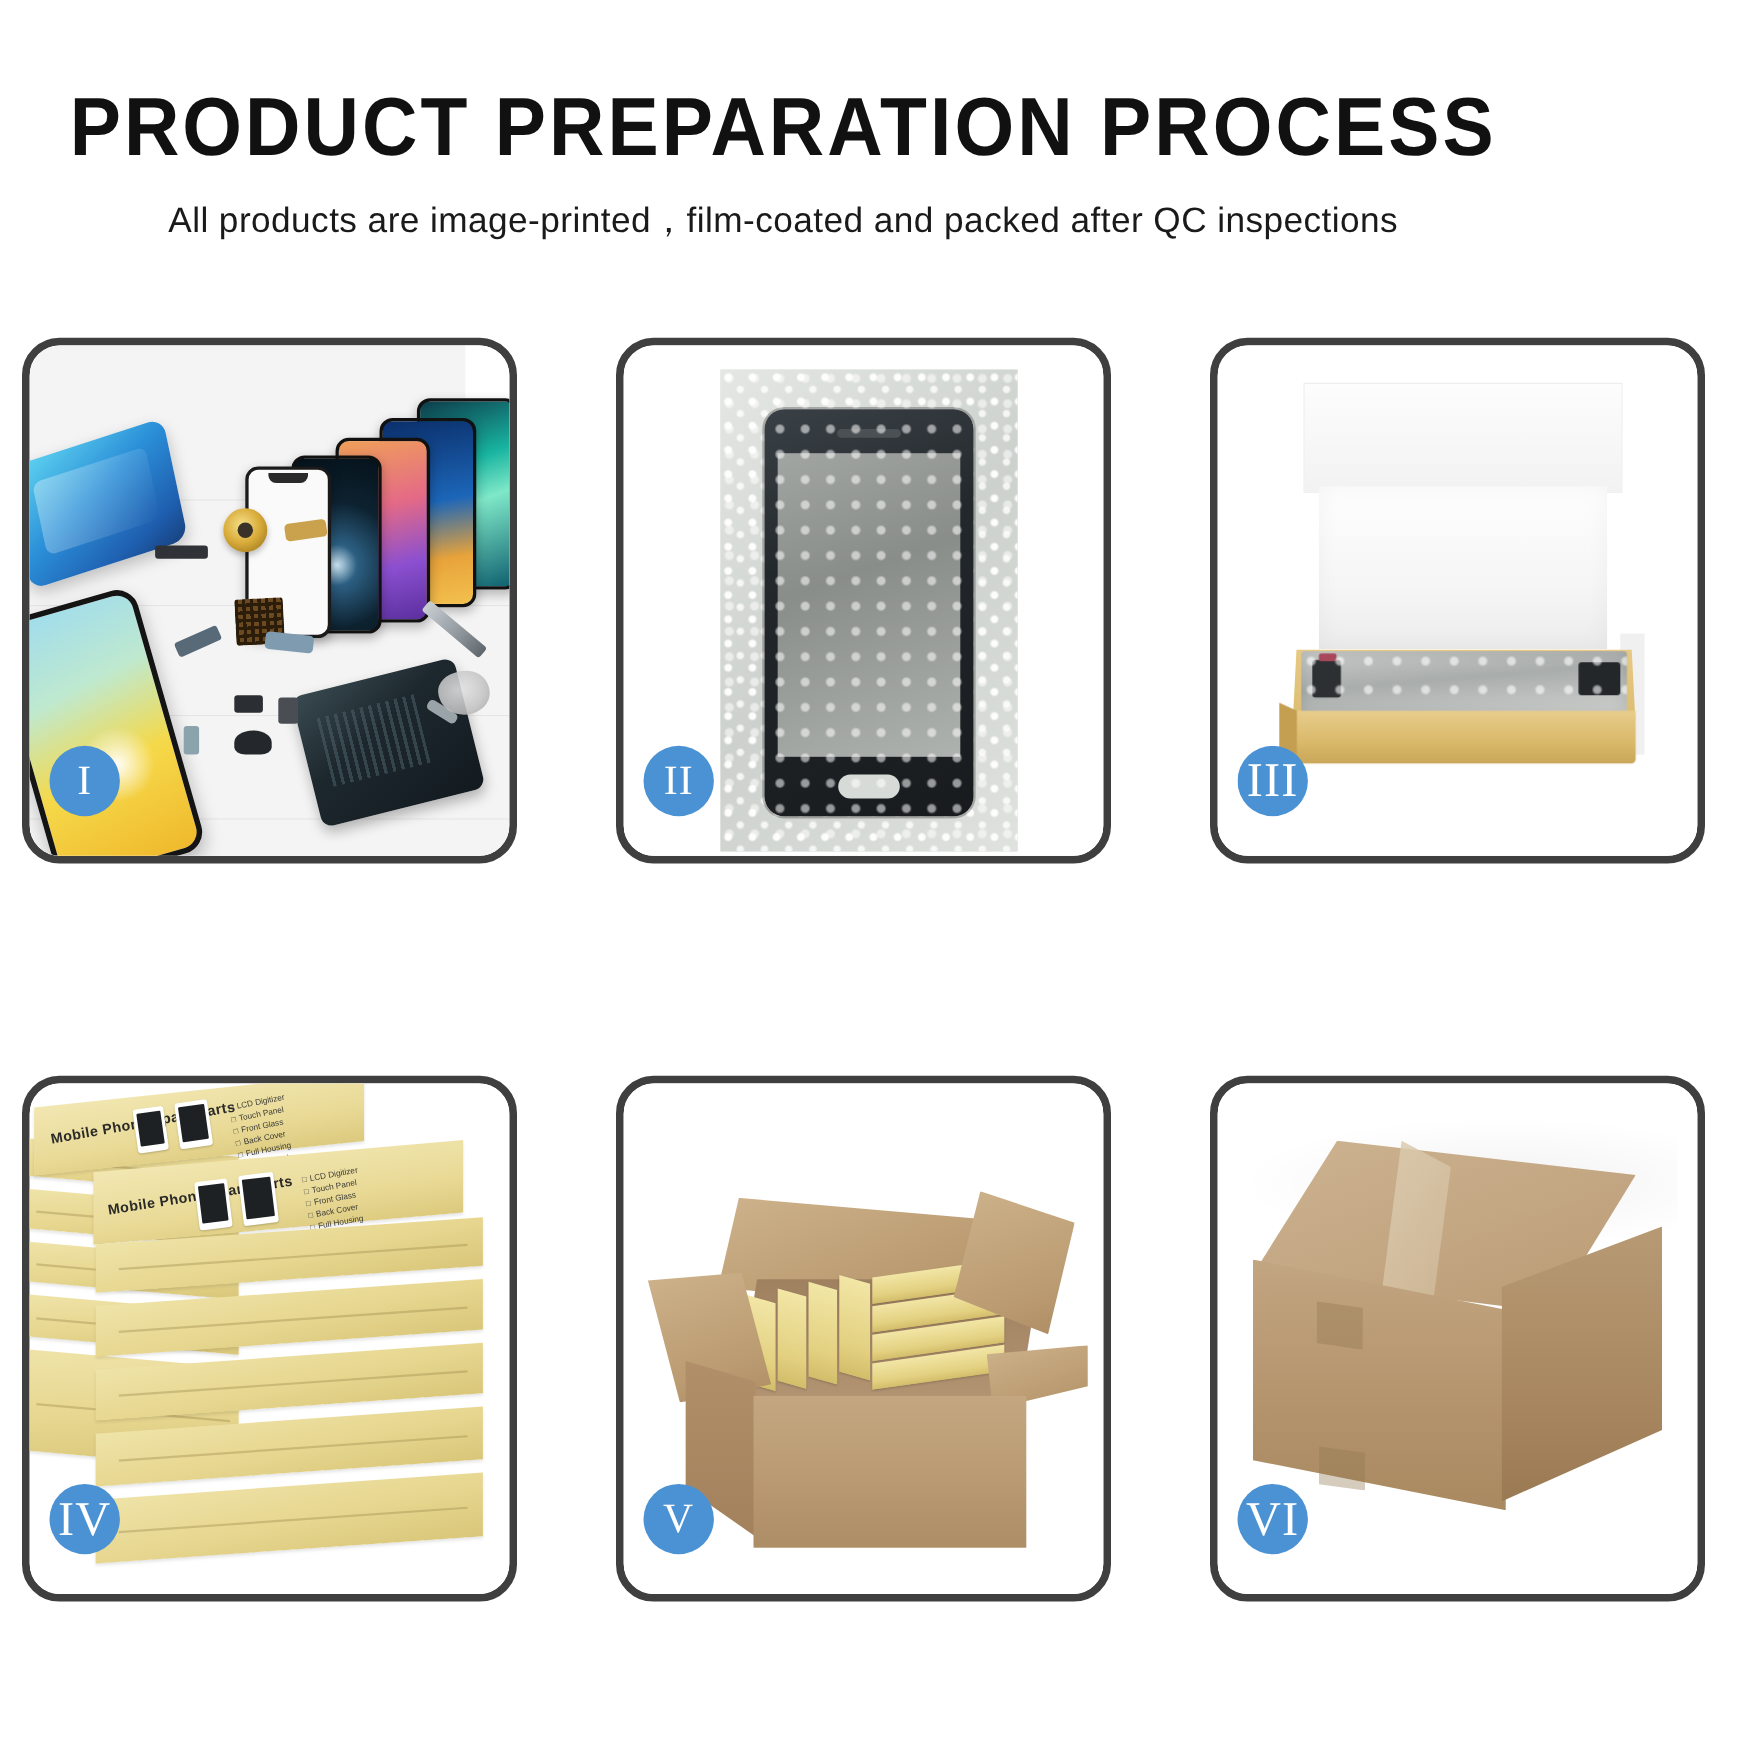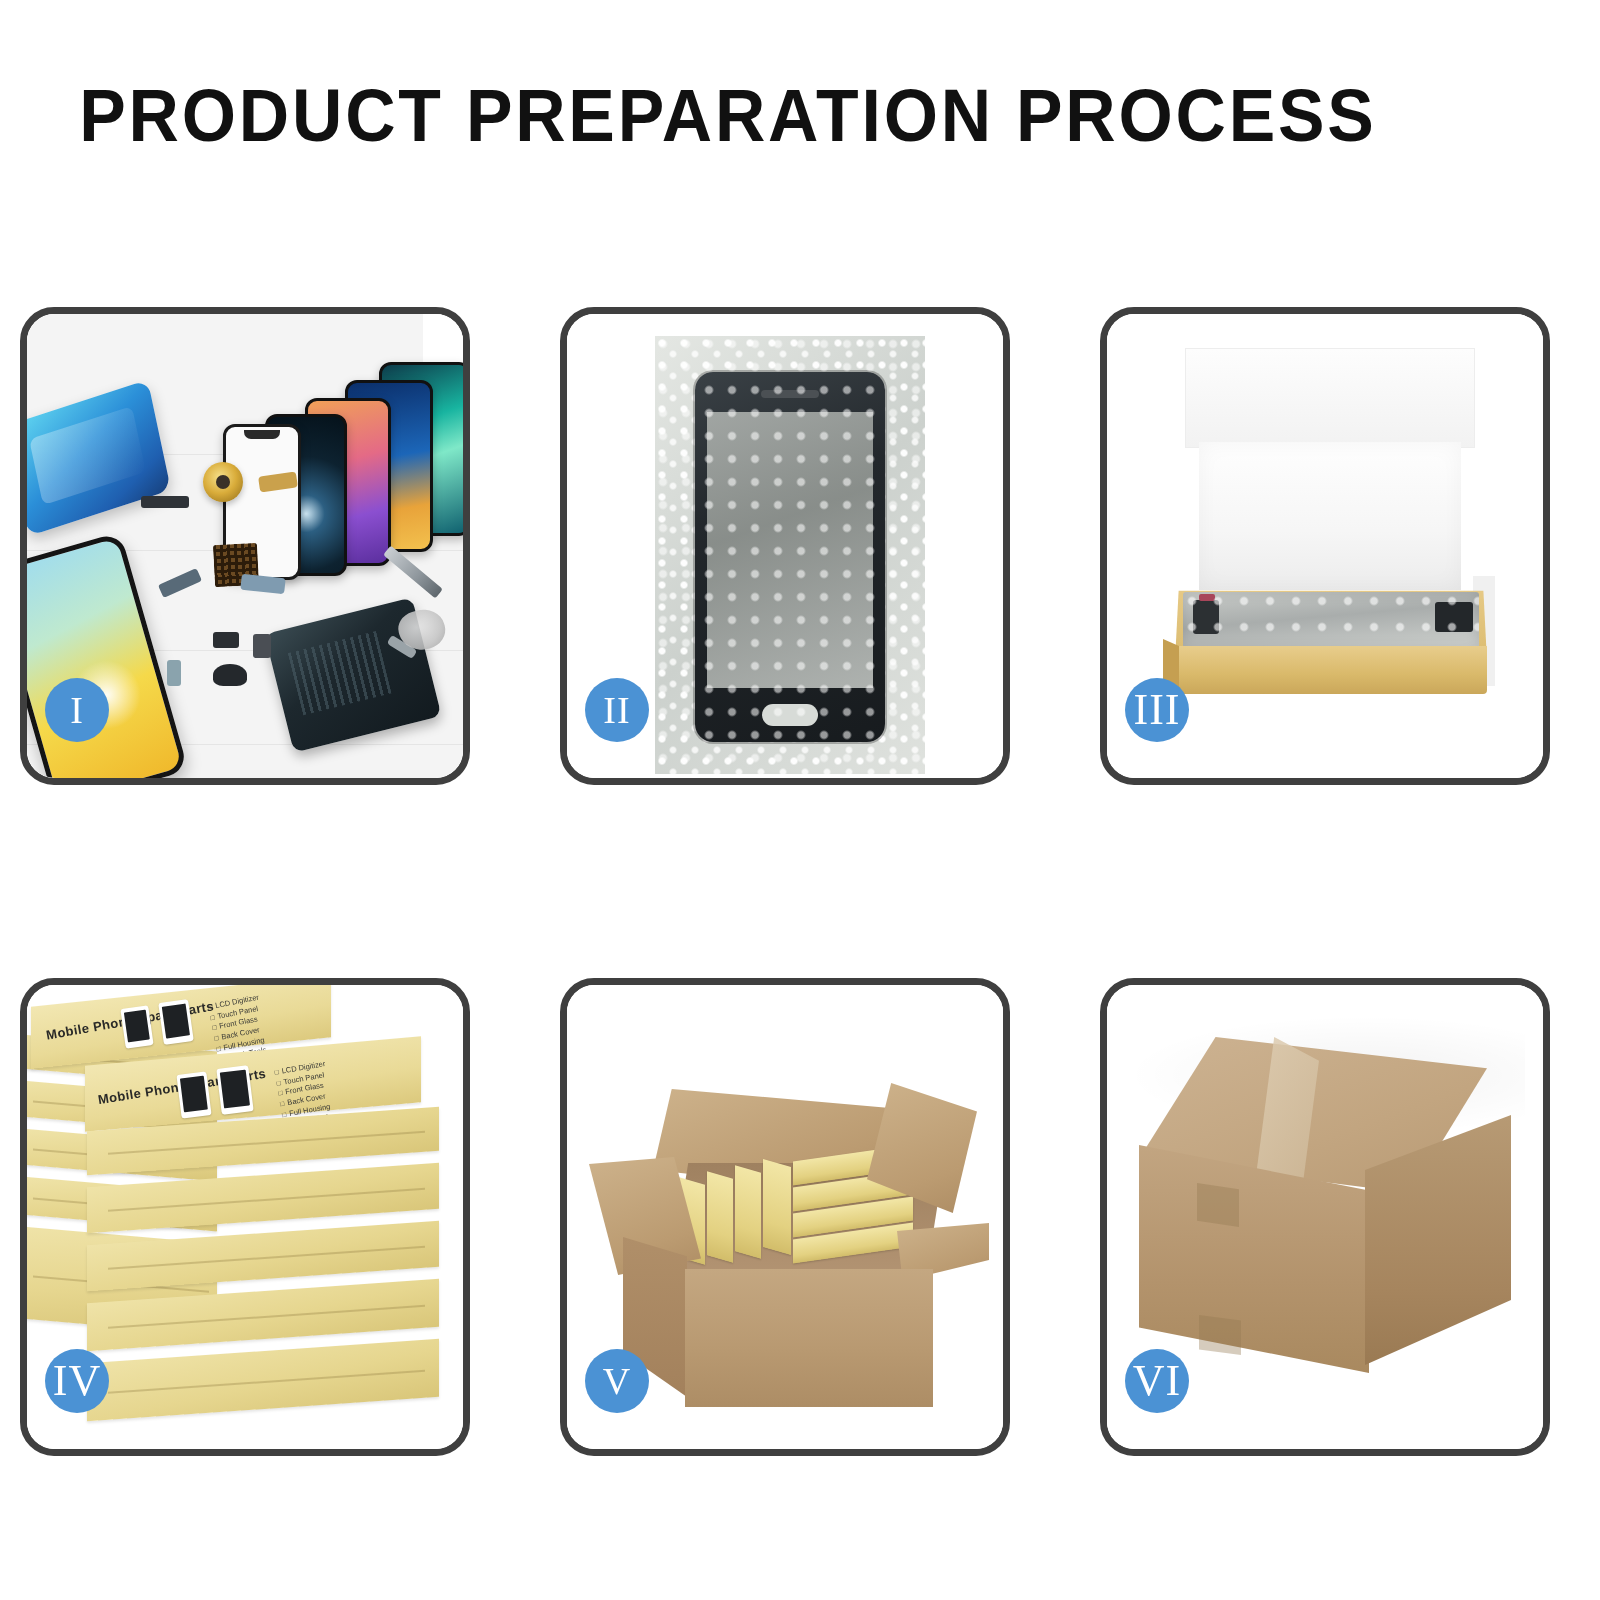--- a/index.html
+++ b/index.html
@@ -11,21 +11,21 @@
     width: 1600px;
     height: 1600px;
     font-family: "Liberation Sans", sans-serif;
     overflow: hidden;
     position: relative;
   }
 
   
   .header {
     position: absolute;
-    top: 0; left: 16px;
+    top: 0; left: 0;
     width: 1424px;
     text-align: center;
   }
   .title {
     margin: 0;
     padding-top: 78px;
     font-family: "Liberation Sans", sans-serif;
     font-size: 75px;
     font-weight: 700;
     letter-spacing: 3px;
@@ -433,20 +433,21 @@
   .s-shadow {
     position:absolute; left:18px; top:30px; width:400px; height:120px;
     background: radial-gradient(ellipse at 60% 50%, rgba(0,0,0,0.05) 0%, rgba(0,0,0,0) 70%);
   }
 </style>
 </head>
 <body>
 
 <div class="header">
   <h1 class="title">PRODUCT PREPARATION PROCESS</h1>
+  <p class="subtitle">All products are image-printed，film-coated and packed after QC inspections</p>
 </div>
 
 <div class="grid">
 
   <div class="panel p1">
     <div class="panel-clip">
       <div class="collage">
         <div class="bg-white"></div>
         <div class="shelf-line" style="top:140px;"></div>
         <div class="shelf-line" style="top:236px;"></div>

